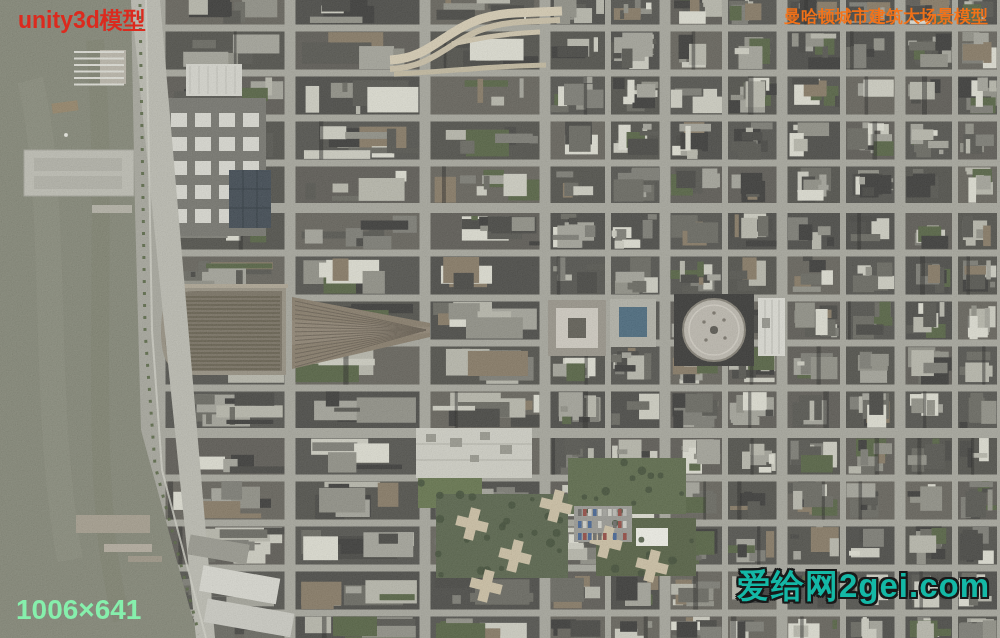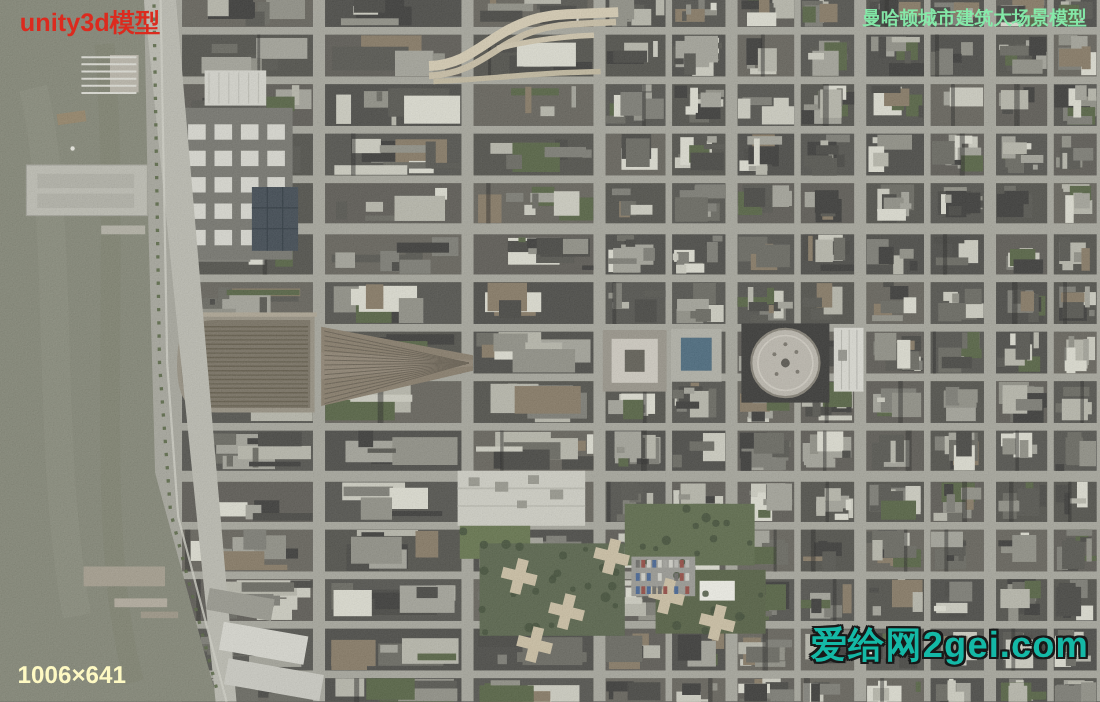--- a/index.html
+++ b/index.html
@@ -1,25 +1,25 @@
 <!DOCTYPE html>
 <html><head>
 <meta charset="utf-8">
 <style>
   html,body{margin:0;padding:0;background:#1a1a1a;}
   .stage{position:relative;width:1000px;height:638px;overflow:hidden;
          font-family:"Liberation Sans","DejaVu Sans",sans-serif;}
   .stage svg{display:block;position:absolute;left:0;top:0;}
   .txt{position:absolute;font-weight:bold;white-space:nowrap;line-height:1.1;}
   .tl-label{left:18px;top:8px;font-size:23px;color:#dc2a1e;}
-  .tr-title{right:12px;top:8px;font-size:17px;color:#86efac;opacity:.95;}
+  .tr-title{right:12px;top:8px;font-size:17px;color:#f97316;opacity:.95;}
   .center-wm{left:514px;top:340px;font-size:20px;color:rgba(210,228,245,.55);
              text-shadow:0 0 2px rgba(40,60,90,.35);}
   .center-wm .en{color:rgba(120,170,225,.62);}
-  .bl-dims{left:16px;bottom:12px;font-size:22px;color:#fef9c3;}
+  .bl-dims{left:16px;bottom:12px;font-size:28px;color:#86efac;}
   .brand{right:10px;bottom:34px;font-size:33px;color:#14b8a6;letter-spacing:1px;
          text-shadow:-2px -2px 0 #191919,2px -2px 0 #191919,-2px 2px 0 #191919,
           2px 2px 0 #191919,0 -2px 0 #191919,0 2px 0 #191919,-2px 0 0 #191919,2px 0 0 #191919;}
   .asset-id{right:8px;bottom:3px;font-size:16px;color:#cc2016;}
   .asset-id .prefix{color:#2e2e2e;margin-right:2px;}
 </style>
 </head>
 <body>
 
 <div class="stage">

